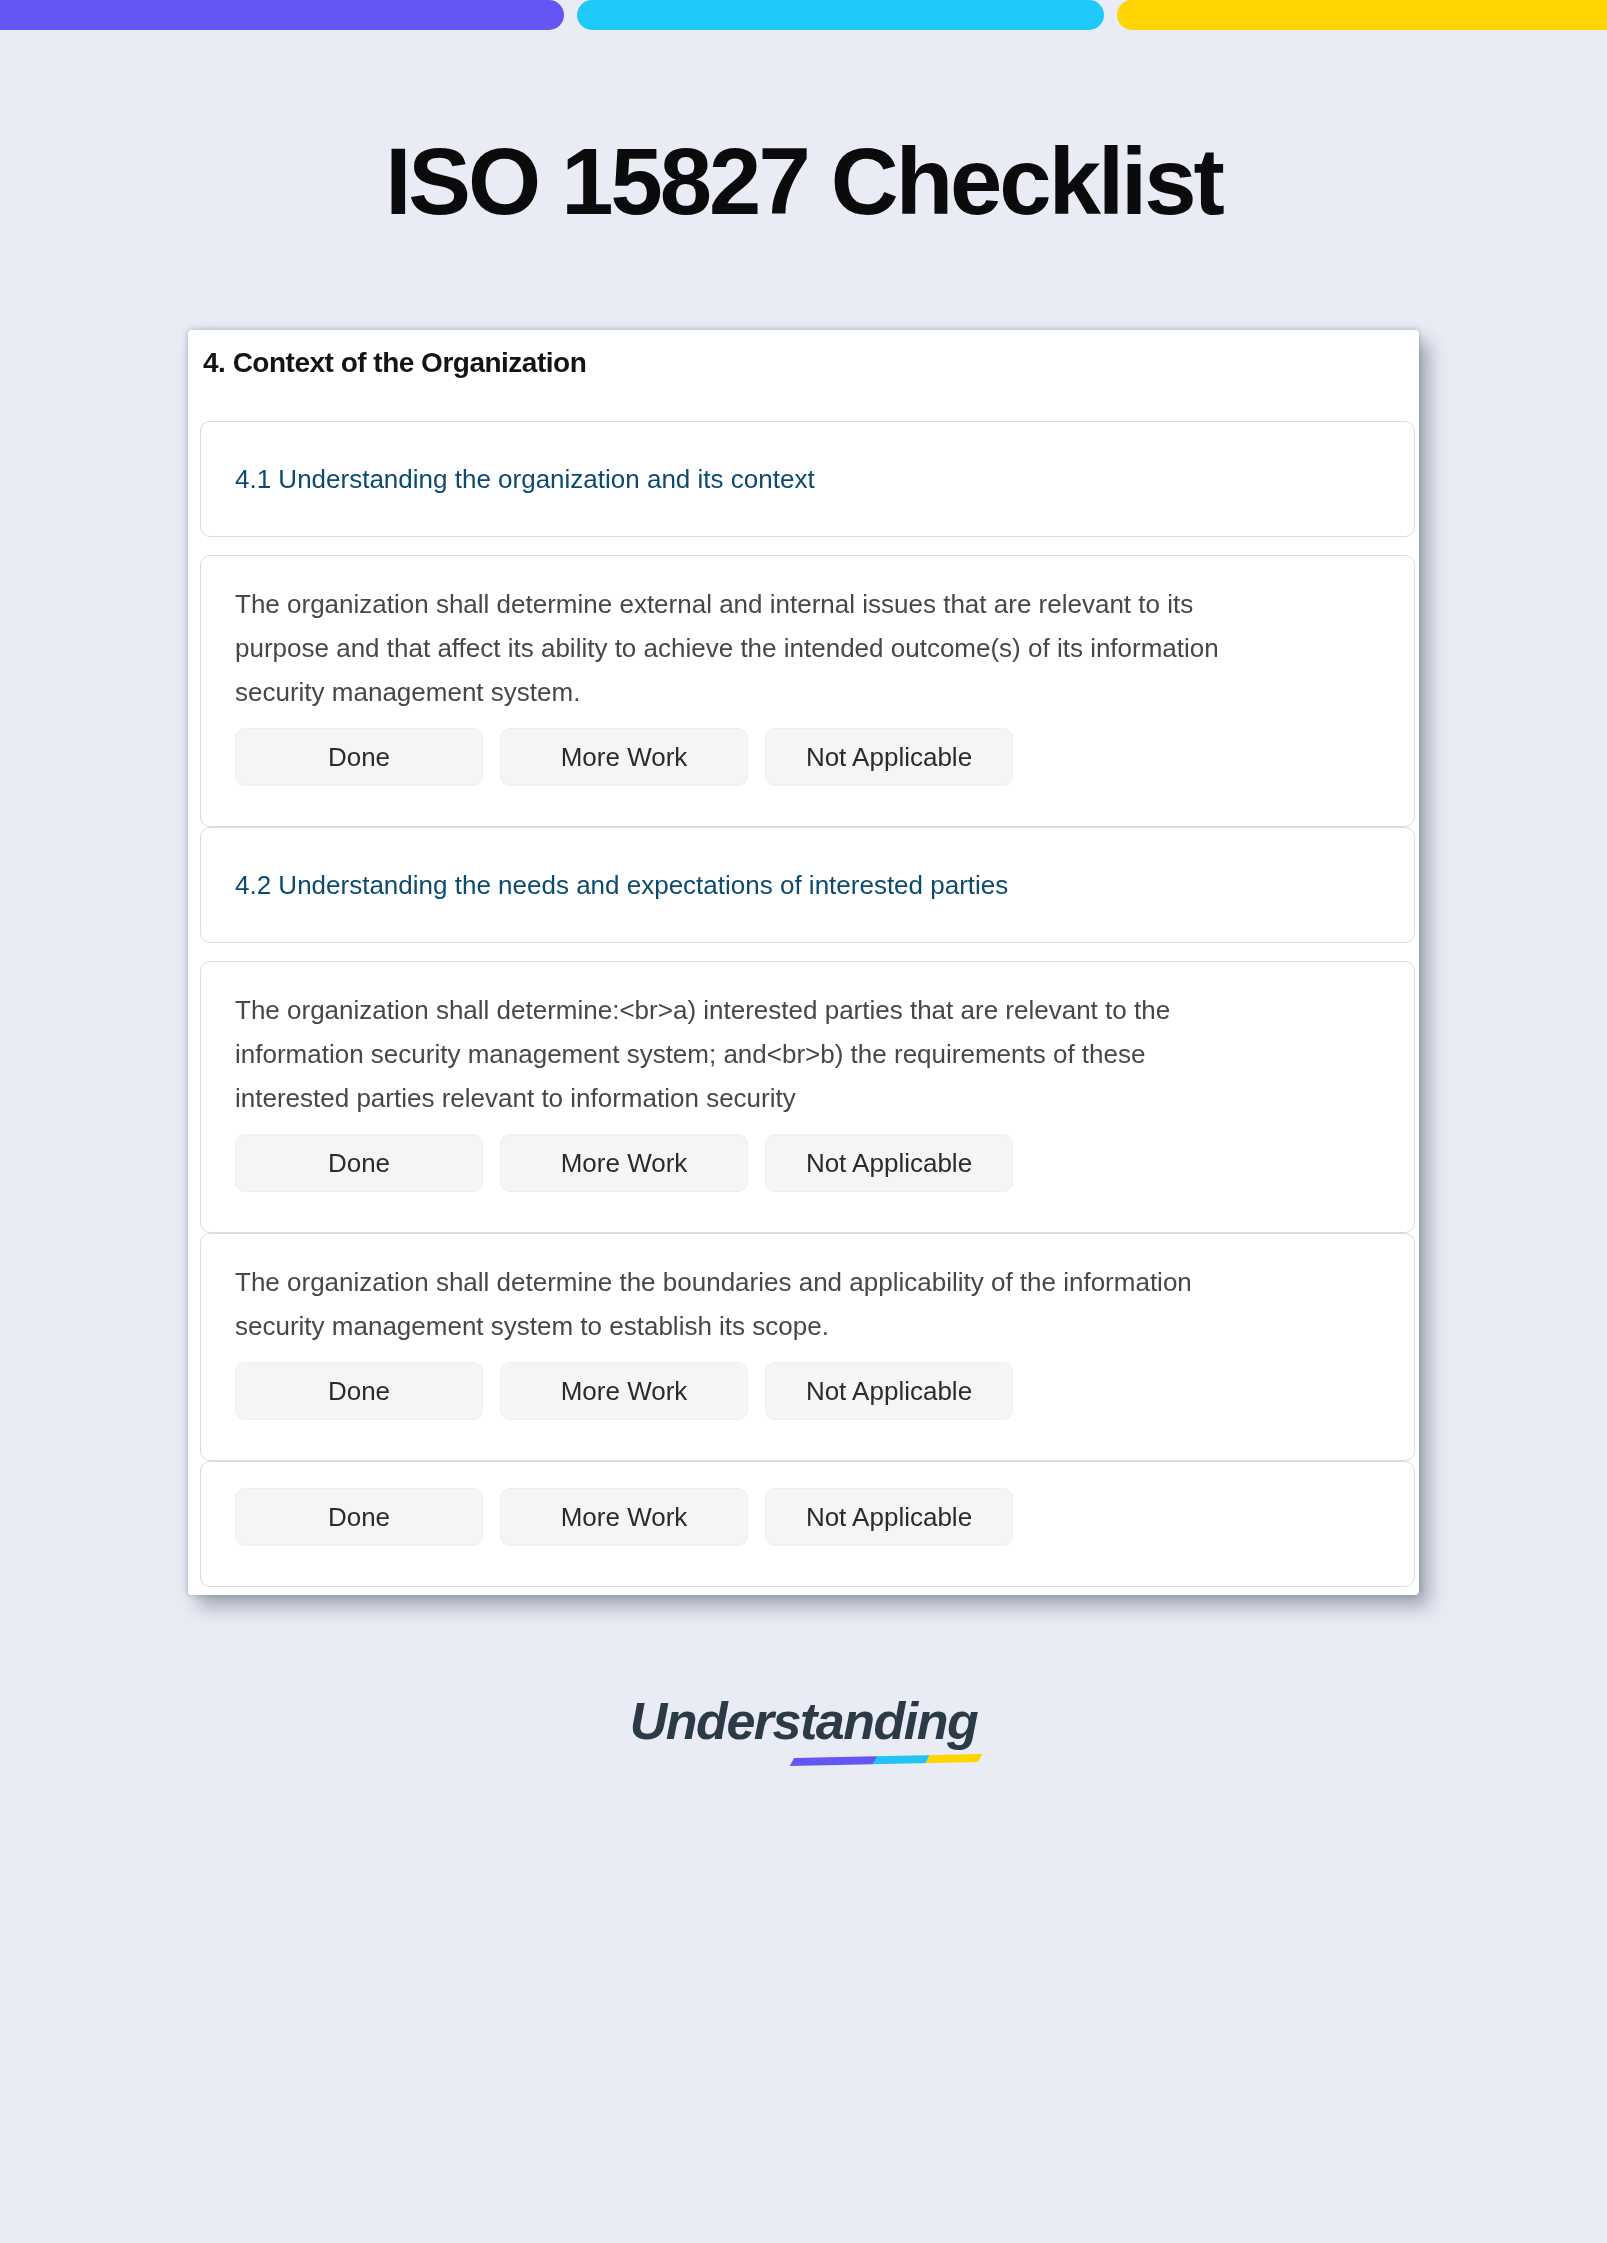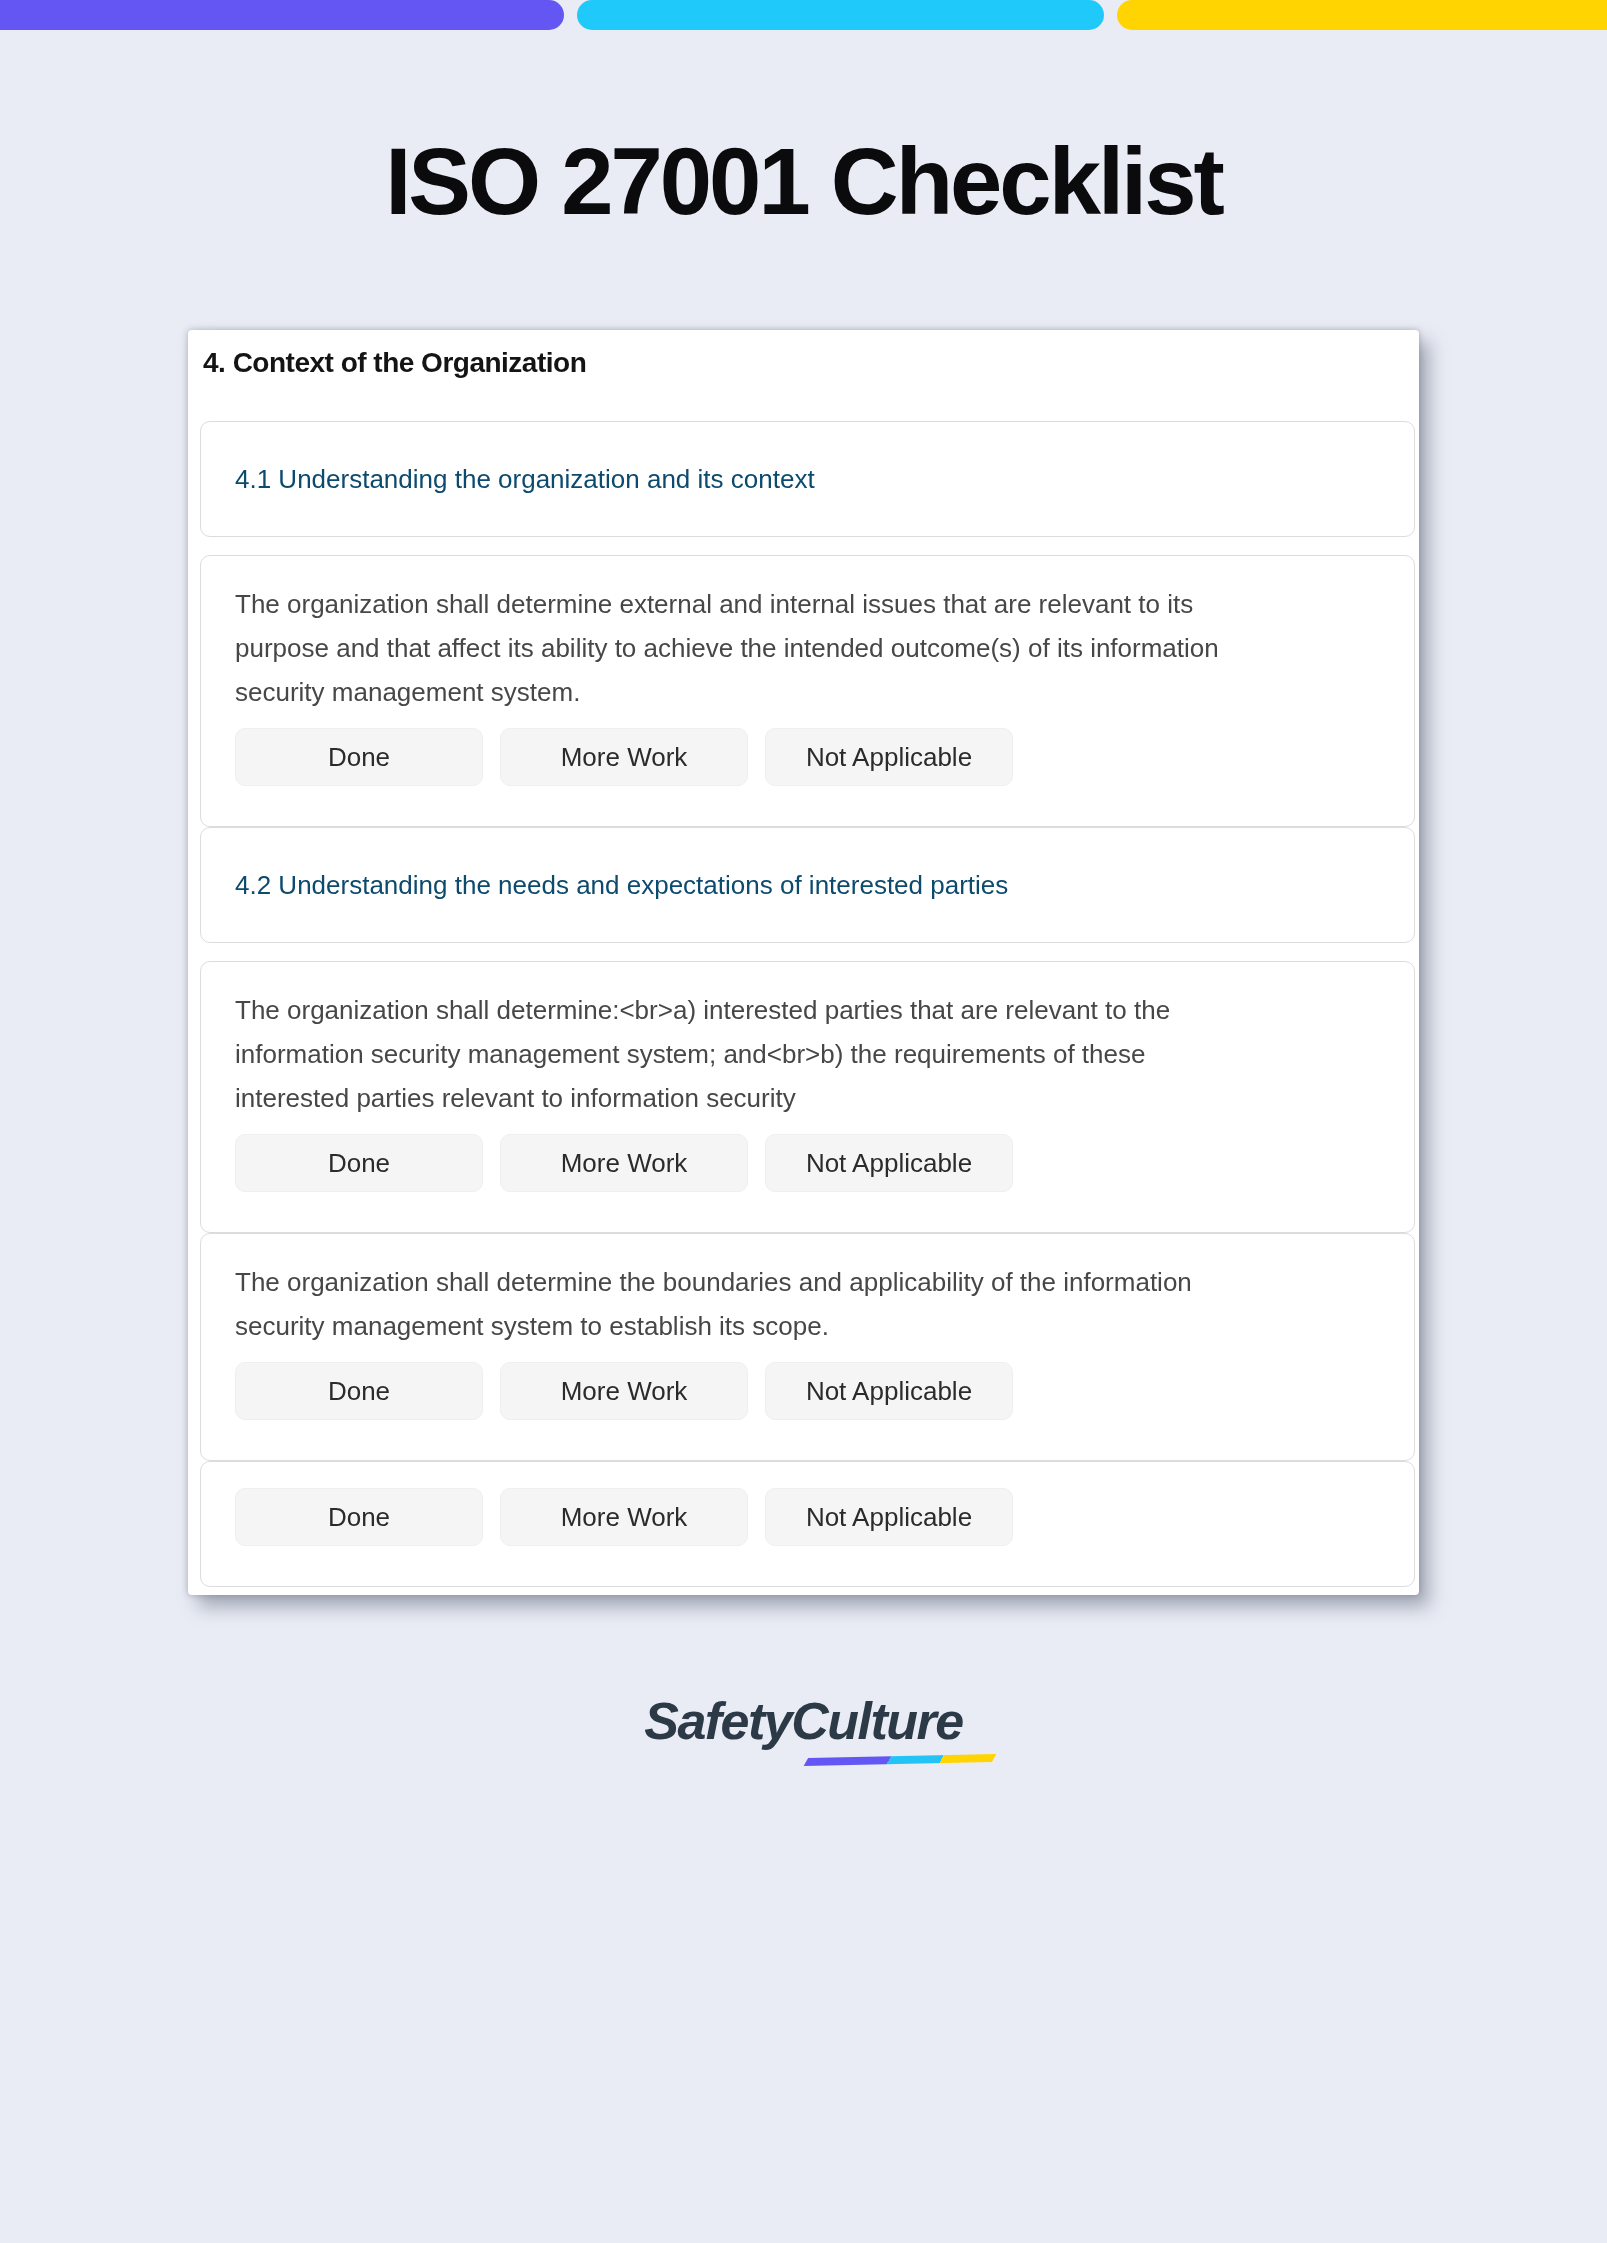--- a/index.html
+++ b/index.html
@@ -108,21 +108,21 @@
 </style>
 </head>
 <body>
 
 <div class="topbar">
   <span class="seg seg-purple"></span>
   <span class="seg seg-cyan"></span>
   <span class="seg seg-yellow"></span>
 </div>
 
-<h1 class="page-title">ISO 27001 Checklist</h1>
+<h1 class="page-title">ISO 15827 Checklist</h1>
 
 <main class="card">
   <h2 class="card-header">4. Context of the Organization</h2>
   <div id="items">
   <section class="item">
     <div class="q-card q-title-card">
       <div class="q-title">4.1 Understanding the organization and its context</div>
     </div>
     <div class="q-card q-desc-card">
       <p class="q-desc">The organization shall determine external and internal issues that are relevant to its purpose and that affect its ability to achieve the intended outcome(s) of its information security management system.</p>
@@ -166,16 +166,16 @@
         <button class="answer-btn">More Work</button>
         <button class="answer-btn">Not Applicable</button>
       </div>
     </div>
   </section>
 </div>
 </main>
 
 <footer class="footer">
   <div class="logo">
-    <span class="logo-text">SafetyCulture</span>
+    <span class="logo-text">Understanding</span>
     <span class="logo-underline"></span>
   </div>
 </footer>
 
 </body></html>

